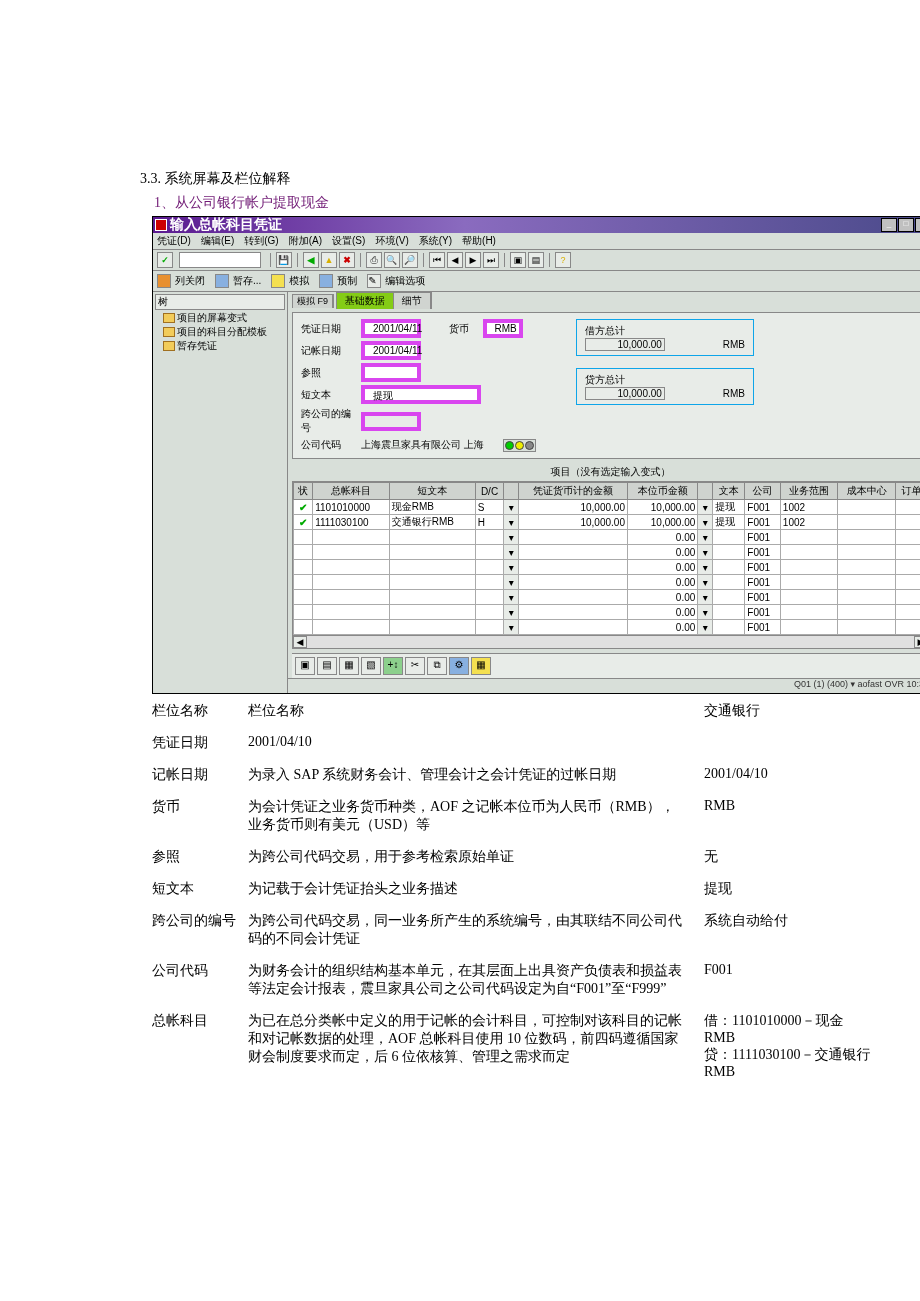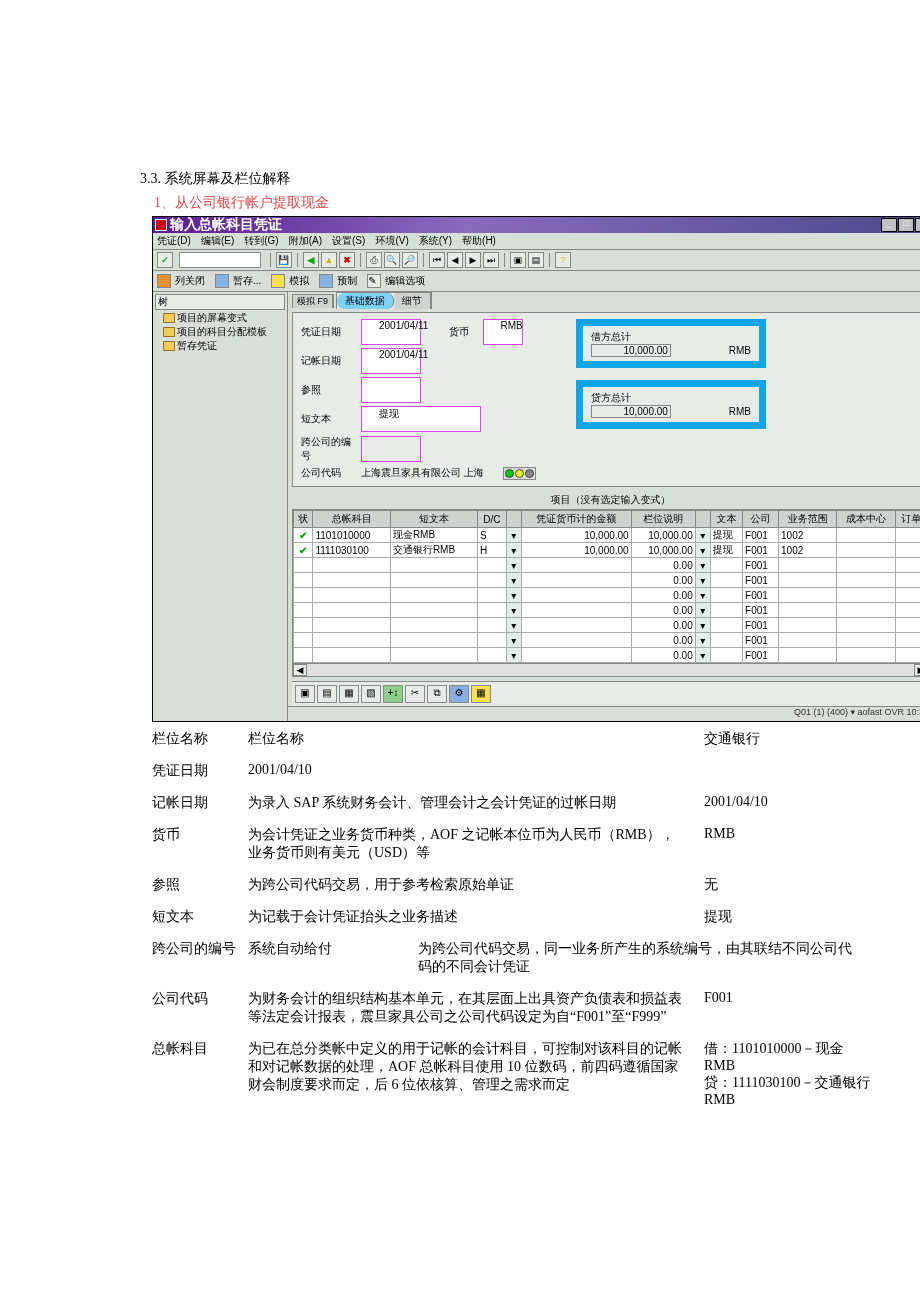--- a/index.html
+++ b/index.html
@@ -1,18 +1,18 @@
 <!DOCTYPE html>
 <html><head>
 <meta charset="utf-8">
 <style>
   html,body{margin:0;padding:0;background:#fff;font-family:"Microsoft YaHei","SimSun",Arial,sans-serif;font-size:12px;color:#000;}
   .page{width:920px;min-height:1301px;margin:0 auto;position:relative;padding:170px 120px 80px 140px;box-sizing:border-box;}
   .sec-head{font-family:"SimSun",serif;font-weight:normal;font-size:14px;color:#000;margin-bottom:6px;}
-  .sec-sub{font-family:"SimSun",serif;font-size:14px;color:#ef4444;margin:0 0 4px 14px;}
+  .sec-sub{font-family:"SimSun",serif;font-size:14px;color:#701a75;margin:0 0 4px 14px;}
   
   .sap{width:780px;margin:0 0 6px 12px;border:1px solid #000;font-size:10px;background:#d8dfd9;}
   .titlebar{height:16px;background:linear-gradient(90deg,#5a1a90 0%,#8a6bbf 40%,#4a4a8a 100%);color:#fff;display:flex;align-items:center;justify-content:space-between;padding:0 2px;}
   .titlebar .t-left{display:flex;align-items:center;gap:3px;}
   .titlebar .t-ico{width:10px;height:10px;background:#c00;border:1px solid #fff;}
   .titlebar .t-text{font-size:14px;font-weight:bold;}
   .winbtns{display:flex;gap:0;}
   .winbtns span{width:14px;height:12px;background:#c0c0c0;border:1px solid #000;font-size:8px;line-height:10px;text-align:center;margin-left:1px;}
   .menubar{background:#d8dfd9;border-bottom:1px solid #888;padding:1px 4px;font-size:10px;}
   .menubar span{margin-right:10px;text-align:center;}
@@ -30,34 +30,34 @@
   .tico.ylw{background:#f4e050;}
   .body{display:flex;background:#d8dfd9;}
   .treepane{width:130px;border-right:1px solid #888;min-height:380px;background:#d8dfd9;padding:2px;}
   .treetop{border:1px solid #888;background:#e8ece8;padding:0 2px;font-size:10px;margin-bottom:1px;}
   .treeitem{font-size:10px;padding-left:8px;white-space:nowrap;}
   .folder{display:inline-block;width:10px;height:8px;background:#f2cc5a;border:1px solid #a07020;margin-right:2px;vertical-align:middle;}
   .mainpane{flex:1;display:flex;flex-direction:column;}
   .tabs{height:20px;padding:0 4px;}
   .tabrow{display:inline-flex;border:1px solid #888;border-bottom:none;background:#e8ece8;}
   .tab{border-right:1px solid #888;padding:1px 8px;font-size:10px;background:#d0d4d0;}
-  .tab.active{background:#7dd3fc;border-radius:7px;}
+  .tab.active{background:#84cc16;}
   .tab.small{font-size:9px;padding:0 4px;}
   .hdrform{border:1px solid #888;background:#e8ece8;margin:0 4px;padding:6px 8px;display:flex;gap:40px;}
   .fcol{display:flex;flex-direction:column;gap:3px;}
   .frow{display:flex;align-items:center;gap:4px;font-size:10px;}
   .fl{width:56px;}
-  .fi{border:1px solid #d946ef;background:#fff;height:26px;padding:0 17px;font-size:10px;box-sizing:border-box;}
+  .fi{border:4px solid #d946ef;background:#fff;height:19px;padding:0 8px;font-size:10px;box-sizing:border-box;}
   .fi.ro{background:#e8ece8;}
   .fw60{width:60px;} .fw40{width:40px;} .fw120{width:120px;}
   .traffic{display:inline-flex;gap:1px;border:1px solid #888;padding:1px;background:#d8dfd9;}
   .light{width:7px;height:7px;border-radius:50%;border:1px solid #444;background:#888;}
   .light.g{background:#0c0;}
   .light.y{background:#ee0;}
-  .tot{border:7px solid #0ea5e9;background:#e8ece8;padding:4px 8px;width:160px;font-size:10px;}
+  .tot{border:1px solid #0ea5e9;background:#e8ece8;padding:4px 8px;width:160px;font-size:10px;}
   .totrow{display:flex;justify-content:space-between;align-items:center;}
   .totval{background:#e8ece8;border:1px solid #888;width:80px;text-align:right;padding:0 2px;height:13px;box-sizing:border-box;font-size:10px;}
   .gridtitle{text-align:center;font-size:10px;margin-top:6px;}
   .gridwrap{margin:2px 4px 0 4px;border:1px solid #888;background:#fff;}
   table.grid{border-collapse:collapse;width:100%;font-size:10px;}
   table.grid th{background:#cfd3cf;border:1px solid #888;padding:1px 2px;font-weight:normal;white-space:nowrap;}
   table.grid td{border:1px solid #aaa;padding:0 2px;height:14px;white-space:nowrap;}
   table.grid td.num{text-align:right;}
   .check{color:#0a0;font-weight:bold;text-align:center;}
   .dd{width:10px;text-align:center;background:#e8ece8;}
@@ -201,21 +201,21 @@
       <div class="gridwrap">
         <table class="grid">
           <thead>
                 <tr id="gridhead">
                   <th>状</th>
                   <th>总帐科目</th>
                   <th>短文本</th>
                   <th>D/C</th>
                   <th></th>
                   <th>凭证货币计的金额</th>
-                  <th>栏位说明</th>
+                  <th>本位币金额</th>
                   <th></th>
                   <th>文本</th>
                   <th>公司</th>
                   <th>业务范围</th>
                   <th>成本中心</th>
                   <th>订单</th>
                 </tr>
               </thead>
           <tbody id="gridbody">
                 <tr>
@@ -404,22 +404,22 @@
           <div class="c c2">为跨公司代码交易，用于参考检索原始单证</div>
           <div class="c c3" style="white-space: pre-line;">无</div>
         </div>
         <div class="expl-row">
           <div class="c c1">短文本</div>
           <div class="c c2">为记载于会计凭证抬头之业务描述</div>
           <div class="c c3" style="white-space: pre-line;">提现</div>
         </div>
         <div class="expl-row">
           <div class="c c1">跨公司的编号</div>
+          <div class="c c2">为跨公司代码交易，同一业务所产生的系统编号，由其联结不同公司代码的不同会计凭证</div>
           <div class="c c3" style="white-space: pre-line;">系统自动给付</div>
-          <div class="c c2">为跨公司代码交易，同一业务所产生的系统编号，由其联结不同公司代码的不同会计凭证</div>
         </div>
         <div class="expl-row">
           <div class="c c1">公司代码</div>
           <div class="c c2">为财务会计的组织结构基本单元，在其层面上出具资产负债表和损益表等法定会计报表，震旦家具公司之公司代码设定为自“F001”至“F999”</div>
           <div class="c c3" style="white-space: pre-line;">F001</div>
         </div>
         <div class="expl-row">
           <div class="c c1">总帐科目</div>
           <div class="c c2">为已在总分类帐中定义的用于记帐的会计科目，可控制对该科目的记帐和对记帐数据的处理，AOF 总帐科目使用 10 位数码，前四码遵循国家财会制度要求而定，后 6 位依核算、管理之需求而定</div>
           <div class="c c3" style="white-space: pre-line;">借：1101010000－现金 RMB

